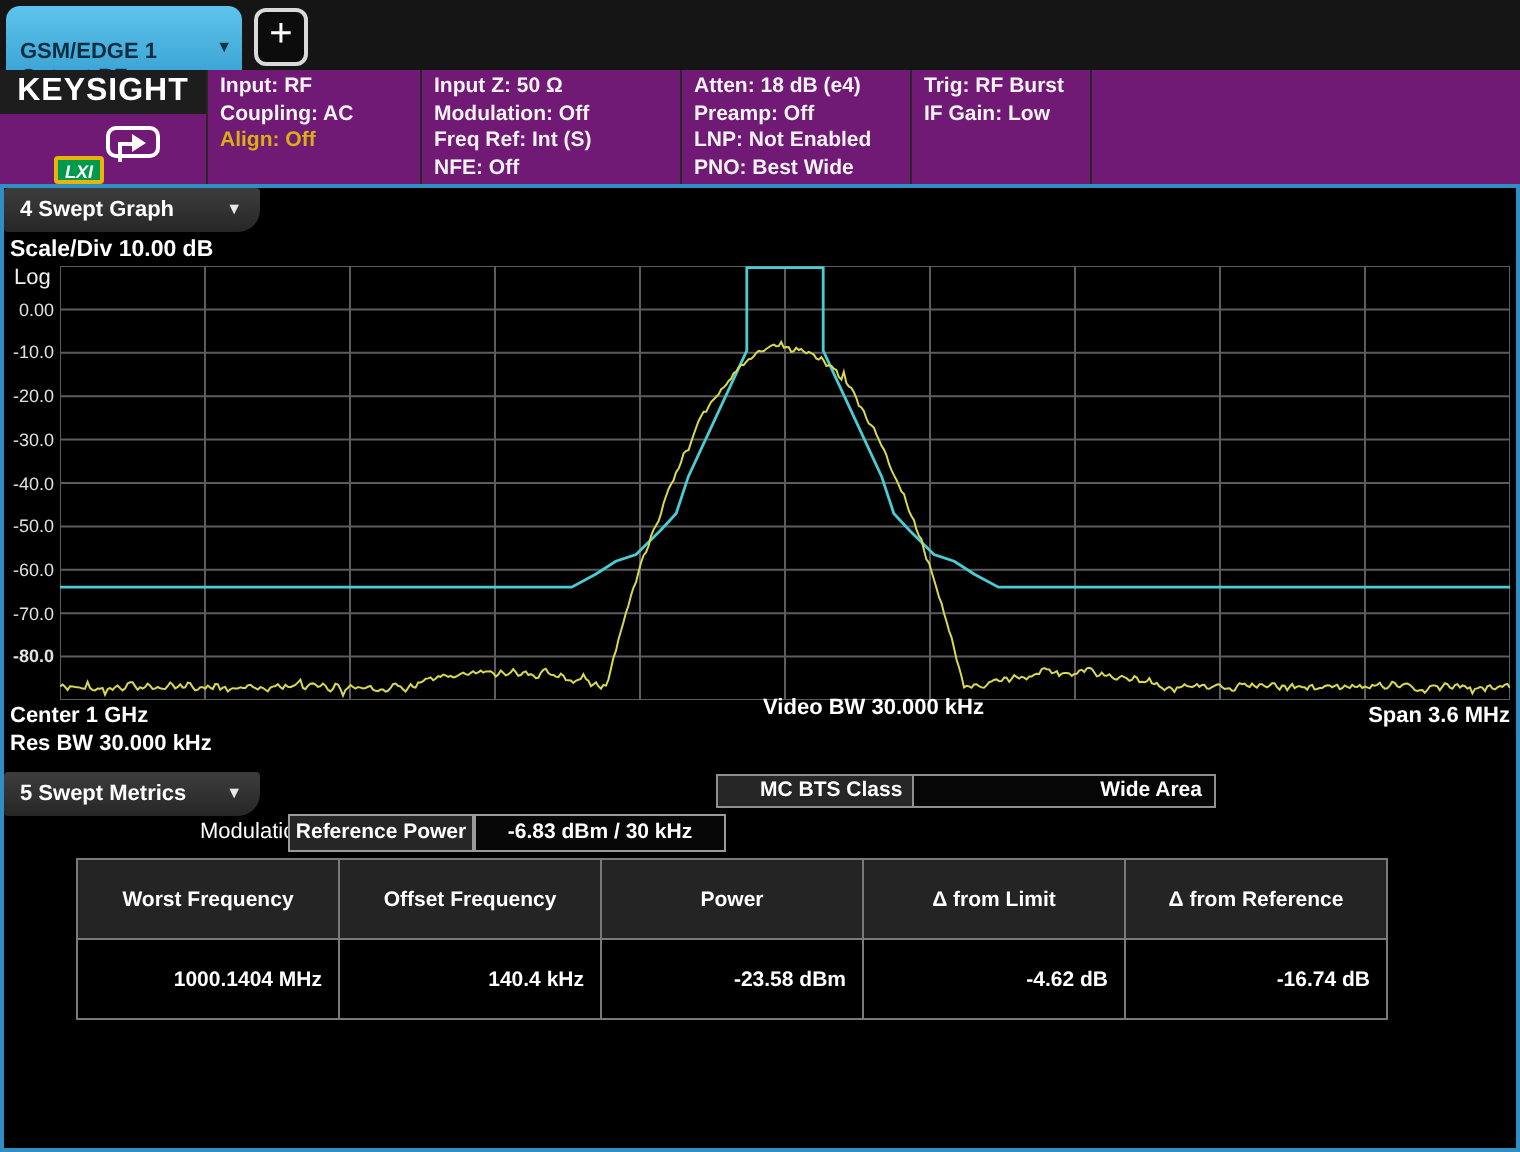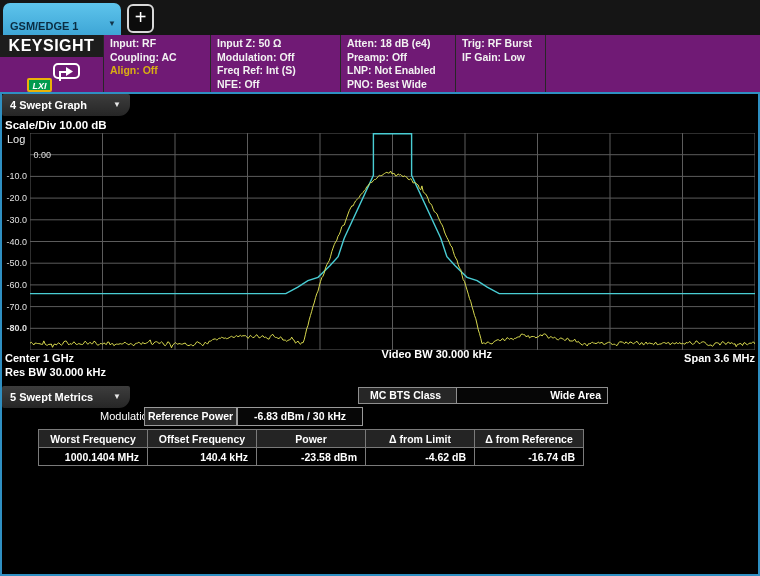--- a/index.html
+++ b/index.html
@@ -32,31 +32,31 @@
   .selector{background:linear-gradient(#3d3d3d,#262626);color:#fff;font-size:11px;font-weight:bold;
        width:128px;height:22px;line-height:22px;padding-left:8px;border-radius:2px 2px 11px 2px;
        box-sizing:border-box;}
   .selector .caret{position:absolute;right:9px;top:0;font-size:8px;color:#e8e8e8;}
   .bold-note{font-weight:bold;font-size:11.5px;color:#fff;white-space:nowrap;}
   .ylabel{position:absolute;width:27px;text-align:right;font-size:9px;color:#e0e0e0;}
   .foot{font-weight:bold;font-size:11px;color:#fff;white-space:nowrap;}
   
   .mcbts{left:358px;top:387px;width:250px;height:17px;border:1px solid #8f8f8f;display:flex;
        box-sizing:border-box;font-size:10.5px;font-weight:bold;color:#fff;line-height:15px;}
-  .mcbts-label{width:97px;background:#262626;padding-left:11px;box-sizing:border-box;}
+  .mcbts-label{width:97px;background:#262626;padding-left:21px;box-sizing:border-box;}
   .mcbts-value{flex:1;background:#060606;border-left:1px solid #8f8f8f;text-align:right;
        padding-right:6px;box-sizing:border-box;}
   .modulation{left:100px;top:410px;font-size:11px;color:#fff;}
   .rp-box{height:19px;border:1px solid #9a9a9a;box-sizing:border-box;font-size:10.5px;
        font-weight:bold;color:#fff;text-align:center;line-height:17px;}
   .rp-label{left:144px;top:407px;width:93px;background:#262626;}
   .rp-value{left:237px;top:407px;width:126px;background:#070707;}
   table.metrics{position:absolute;left:38px;top:429px;border-collapse:collapse;}
   table.metrics th,table.metrics td{border:1px solid #7a7a7a;font-size:10.5px;font-weight:bold;
-       color:#fff;height:15px;padding:1px;}
+       color:#fff;height:15px;padding:12px;}
   table.metrics th{width:106px;background:#242424;text-align:center;font-weight:bold;}
   table.metrics td{background:#000;text-align:right;padding-right:8px;}
 </style>
 </head>
 <body>
 
 <div class="screen">
 
   <div class="abs tab">
     <div>GSM/EDGE 1</div>
@@ -130,21 +130,21 @@
       <line x1="0" y1="108.5" x2="725" y2="108.5" stroke="#5c5c5c" stroke-width="1"></line>
       <line x1="0" y1="130.2" x2="725" y2="130.2" stroke="#5c5c5c" stroke-width="1"></line>
       <line x1="0" y1="151.9" x2="725" y2="151.9" stroke="#5c5c5c" stroke-width="1"></line>
       <line x1="0" y1="173.6" x2="725" y2="173.6" stroke="#5c5c5c" stroke-width="1"></line>
       <line x1="0" y1="195.3" x2="725" y2="195.3" stroke="#5c5c5c" stroke-width="1"></line>
       <line x1="0" y1="217" x2="725" y2="217" stroke="#5c5c5c" stroke-width="1"></line>
       <polyline points="0.0,160.6 255.8,160.6 267.8,154.1 277.9,147.6 288.0,144.3 300.1,132.4 308.1,123.7 314.2,105.2 343.4,42.3 343.4,0.8 381.6,0.8 381.6,42.3 410.8,105.2 416.9,123.7 424.9,132.4 437.0,144.3 447.1,147.6 457.2,154.1 469.2,160.6 725.0,160.6" fill="none" stroke="#49cdd4" stroke-width="1.4"></polyline>
       <polyline points="0.0,210.2 1.3,209.3 2.5,210.4 3.8,212.0 5.0,210.1 6.3,210.2 7.5,210.5 8.8,210.6 10.0,210.8 11.3,211.3 12.5,211.4 13.8,207.9 15.0,210.9 16.3,212.0 17.5,212.2 18.8,211.3 20.0,211.4 21.3,211.0 22.5,214.3 23.8,211.6 25.0,211.0 26.3,212.0 27.5,210.6 28.8,209.8 30.1,211.1 31.3,212.2 32.6,211.2 33.8,208.8 35.1,208.1 36.3,208.1 37.6,210.2 38.8,211.9 40.1,210.6 41.3,211.3 42.6,210.5 43.8,208.8 45.1,209.9 46.3,211.5 47.6,211.3 48.8,210.5 50.1,211.1 51.3,211.4 52.6,211.5 53.8,210.1 55.1,208.2 56.3,209.3 57.6,211.2 58.9,210.5 60.1,209.2 61.4,210.8 62.6,210.7 63.9,208.3 65.1,208.6 66.4,210.7 67.6,212.2 68.9,211.8 70.1,210.6 71.4,210.6 72.6,211.3 73.9,209.8 75.1,210.8 76.4,211.5 77.6,209.0 78.9,209.1 80.1,211.8 81.4,210.8 82.6,210.5 83.9,212.7 85.1,211.7 86.4,211.1 87.7,211.2 88.9,211.2 90.2,210.6 91.4,211.0 92.7,211.0 93.9,209.7 95.2,209.4 96.4,210.4 97.7,211.1 98.9,211.8 100.2,210.6 101.4,210.9 102.7,211.9 103.9,212.7 105.2,210.8 106.4,210.3 107.7,210.0 108.9,209.1 110.2,210.6 111.4,211.4 112.7,209.4 113.9,210.4 115.2,210.6 116.5,210.0 117.7,209.5 119.0,208.2 120.2,206.9 121.5,211.0 122.7,211.6 124.0,209.8 125.2,208.9 126.5,208.7 127.7,209.3 129.0,210.4 130.2,210.1 131.5,208.8 132.7,209.8 134.0,211.9 135.2,212.7 136.5,211.4 137.7,208.9 139.0,209.3 140.2,211.5 141.5,214.8 142.7,212.0 144.0,210.9 145.3,209.5 146.5,210.5 147.8,211.3 149.0,210.5 150.3,210.8 151.5,211.2 152.8,211.0 154.0,210.4 155.3,210.0 156.5,211.8 157.8,212.4 159.0,212.6 160.3,211.8 161.5,211.8 162.8,212.8 164.0,212.4 165.3,211.0 166.5,209.1 167.8,208.8 169.0,209.9 170.3,210.3 171.5,211.6 172.8,212.8 174.1,210.9 175.3,209.1 176.6,210.5 177.8,210.8 179.1,208.2 180.3,208.2 181.6,207.6 182.8,206.4 184.1,206.2 185.3,205.7 186.6,207.1 187.8,206.4 189.1,205.1 190.3,205.4 191.6,204.3 192.8,204.7 194.1,205.4 195.3,204.9 196.6,205.7 197.8,205.4 199.1,204.7 200.3,203.9 201.6,203.3 202.8,204.1 204.1,204.5 205.4,203.4 206.6,202.6 207.9,203.7 209.1,203.2 210.4,202.3 211.6,203.3 212.9,202.7 214.1,202.8 215.4,202.6 216.6,203.6 217.9,205.3 219.1,204.3 220.4,202.3 221.6,203.4 222.9,204.7 224.1,204.2 225.4,203.2 226.6,201.6 227.9,203.1 229.1,204.9 230.4,204.5 231.6,203.2 232.9,202.7 234.2,204.5 235.4,204.1 236.7,204.8 237.9,206.1 239.2,205.9 240.4,203.4 241.7,201.9 242.9,201.4 244.2,203.5 245.4,204.4 246.7,204.5 247.9,205.3 249.2,205.6 250.4,203.8 251.7,204.8 252.9,207.0 254.2,207.1 255.4,207.2 256.7,208.4 257.9,207.4 259.2,206.9 260.4,206.5 261.7,204.1 263.0,206.5 264.2,207.3 265.5,210.1 266.7,209.2 268.0,208.1 269.2,210.1 270.5,211.3 271.7,209.5 273.0,209.8 274.2,206.8 275.5,201.2 276.7,195.9 278.0,192.3 279.2,186.9 280.5,182.4 281.7,178.3 283.0,173.3 284.2,169.9 285.5,164.7 286.7,160.9 288.0,158.1 289.2,153.3 290.5,148.4 291.8,144.6 293.0,143.2 294.3,139.9 295.5,135.0 296.8,131.8 298.0,129.7 299.3,127.5 300.5,123.8 301.8,118.6 303.0,115.1 304.3,111.5 305.5,109.1 306.8,107.2 308.0,103.2 309.3,101.3 310.5,98.2 311.8,93.6 313.0,92.5 314.3,92.0 315.5,88.2 316.8,84.4 318.0,81.0 319.3,77.5 320.6,75.0 321.8,72.9 323.1,72.9 324.3,70.3 325.6,67.9 326.8,66.8 328.1,65.4 329.3,64.2 330.6,61.6 331.8,60.8 333.1,59.4 334.3,57.5 335.6,56.3 336.8,53.6 338.1,52.8 339.3,50.8 340.6,49.4 341.8,49.6 343.1,47.9 344.3,46.6 345.6,46.4 346.8,45.3 348.1,43.5 349.4,42.4 350.6,42.7 351.9,42.5 353.1,41.5 354.4,40.6 355.6,39.8 356.9,39.3 358.1,40.1 359.4,40.0 360.6,38.0 361.9,40.8 363.1,40.5 364.4,40.6 365.6,43.0 366.9,42.6 368.1,40.9 369.4,42.0 370.6,41.5 371.9,42.8 373.1,43.7 374.4,42.9 375.6,43.6 376.9,44.3 378.2,46.3 379.4,46.8 380.7,45.5 381.9,47.4 383.2,50.0 384.4,49.6 385.7,49.9 386.9,51.3 388.2,52.0 389.4,55.5 390.7,56.8 391.9,52.9 393.2,58.5 394.4,60.2 395.7,61.0 396.9,63.0 398.2,66.0 399.4,69.9 400.7,70.7 401.9,72.5 403.2,76.2 404.4,78.8 405.7,79.6 407.0,80.9 408.2,84.2 409.5,86.9 410.7,89.8 412.0,91.8 413.2,94.5 414.5,99.0 415.7,101.9 417.0,104.7 418.2,106.9 419.5,109.8 420.7,112.7 422.0,114.0 423.2,118.3 424.5,122.6 425.7,125.0 427.0,127.1 428.2,131.7 429.5,135.0 430.7,136.5 432.0,142.1 433.2,146.7 434.5,148.4 435.8,152.9 437.0,156.9 438.3,161.2 439.5,165.6 440.8,168.7 442.0,173.6 443.3,177.9 444.5,182.4 445.8,185.8 447.0,191.0 448.3,196.9 449.5,200.6 450.8,205.4 452.0,210.7 453.3,209.9 454.5,210.2 455.8,210.9 457.0,209.2 458.3,209.1 459.5,210.1 460.8,210.7 462.0,210.9 463.3,209.7 464.6,208.1 465.8,207.7 467.1,206.9 468.3,206.7 469.6,207.6 470.8,207.5 472.1,205.8 473.3,205.9 474.6,207.9 475.8,206.4 477.1,204.6 478.3,205.4 479.6,206.3 480.8,205.4 482.1,205.8 483.3,206.7 484.6,205.3 485.8,205.3 487.1,204.3 488.3,203.9 489.6,204.0 490.8,201.6 492.1,201.0 493.4,201.6 494.6,201.7 495.9,203.6 497.1,203.3 498.4,202.6 499.6,205.0 500.9,203.8 502.1,203.5 503.4,203.5 504.6,203.7 505.9,205.0 507.1,204.0 508.4,203.9 509.6,202.3 510.9,201.9 512.1,203.0 513.4,201.2 514.6,200.9 515.9,201.4 517.1,203.1 518.4,205.2 519.6,204.8 520.9,203.3 522.2,204.8 523.4,204.9 524.7,204.1 525.9,205.5 527.2,206.5 528.4,206.8 529.7,205.6 530.9,204.9 532.2,205.6 533.4,206.2 534.7,207.4 535.9,207.0 537.2,205.1 538.4,205.8 539.7,208.1 540.9,207.9 542.2,208.1 543.4,207.7 544.7,206.1 545.9,208.6 547.2,209.1 548.4,208.4 549.7,210.2 550.9,210.9 552.2,212.1 553.5,211.0 554.7,210.4 556.0,211.4 557.2,213.0 558.5,210.7 559.7,210.7 561.0,210.3 562.2,209.1 563.5,210.0 564.7,210.2 566.0,210.6 567.2,210.0 568.5,209.0 569.7,210.4 571.0,209.5 572.2,209.4 573.5,211.3 574.7,211.4 576.0,210.5 577.2,209.9 578.5,209.3 579.7,209.2 581.0,210.5 582.3,211.5 583.5,211.3 584.8,211.2 586.0,212.4 587.3,212.3 588.5,210.1 589.8,208.6 591.0,209.1 592.3,208.8 593.5,210.0 594.8,210.5 596.0,208.8 597.3,210.1 598.5,210.8 599.8,209.1 601.0,209.1 602.3,210.1 603.5,210.7 604.8,209.9 606.0,208.6 607.3,208.6 608.5,210.6 609.8,211.8 611.1,209.8 612.3,209.9 613.6,212.1 614.8,210.5 616.1,209.0 617.3,211.1 618.6,210.3 619.8,210.0 621.1,210.6 622.3,210.6 623.6,211.8 624.8,209.9 626.1,209.5 627.3,211.7 628.6,211.5 629.8,211.0 631.1,211.0 632.3,210.1 633.6,209.6 634.8,209.7 636.1,210.6 637.3,209.9 638.6,209.4 639.9,211.6 641.1,211.1 642.4,209.7 643.6,210.4 644.9,211.0 646.1,209.4 647.4,210.4 648.6,210.5 649.9,209.5 651.1,211.0 652.4,210.3 653.6,210.7 654.9,211.2 656.1,209.5 657.4,209.9 658.6,209.4 659.9,208.4 661.1,210.2 662.4,211.3 663.6,211.1 664.9,209.8 666.1,207.9 667.4,208.4 668.7,210.2 669.9,210.7 671.2,209.4 672.4,208.9 673.7,208.8 674.9,209.4 676.2,210.6 677.4,212.1 678.7,212.5 679.9,212.1 681.2,212.0 682.4,213.4 683.7,212.0 684.9,210.2 686.2,209.7 687.4,209.8 688.7,210.2 689.9,212.1 691.2,210.3 692.4,208.6 693.7,209.1 694.9,210.7 696.2,211.4 697.5,209.5 698.7,209.1 700.0,210.8 701.2,209.7 702.5,210.1 703.7,211.3 705.0,210.7 706.2,213.7 707.5,211.4 708.7,211.2 710.0,210.5 711.2,210.8 712.5,212.5 713.7,210.1 715.0,209.6 716.2,211.2 717.5,211.7 718.7,210.7 720.0,210.0 721.2,210.4 722.5,209.3 723.7,209.0 725.0,211.0" fill="none" stroke="#d8d94f" stroke-width="1"></polyline>
     </svg>
   <div id="ylabels">
-      <span class="ylabel" style="left: 0px; top: 149.7px; margin-left: 24px;">0.00</span>
+      <span class="ylabel" style="left: 0px; top: 149.7px;">0.00</span>
       <span class="ylabel" style="left: 0px; top: 171.4px;">-10.0</span>
       <span class="ylabel" style="left: 0px; top: 193.1px;">-20.0</span>
       <span class="ylabel" style="left: 0px; top: 214.8px;">-30.0</span>
       <span class="ylabel" style="left: 0px; top: 236.5px;">-40.0</span>
       <span class="ylabel" style="left: 0px; top: 258.2px;">-50.0</span>
       <span class="ylabel" style="left: 0px; top: 279.9px;">-60.0</span>
       <span class="ylabel" style="left: 0px; top: 301.6px;">-70.0</span>
       <span class="ylabel" style="left: 0px; top: 323.3px; font-weight: bold;">-80.0</span>
     </div>
 

